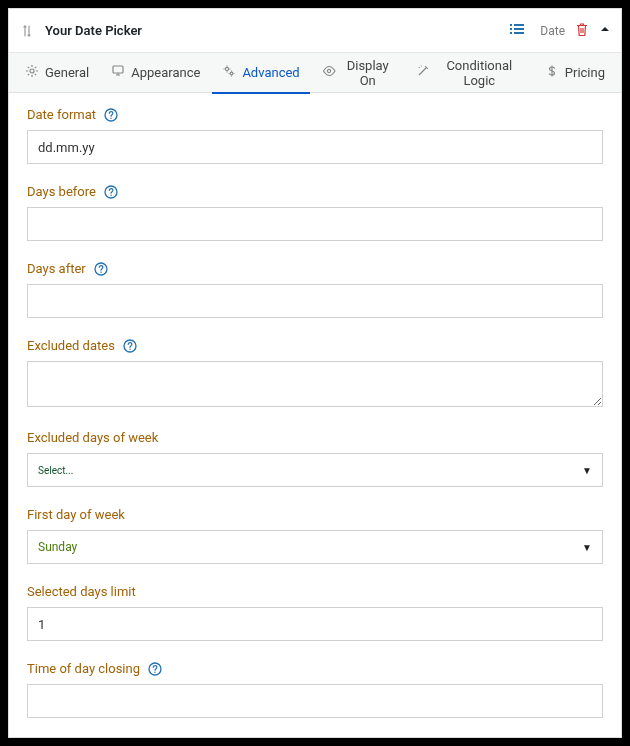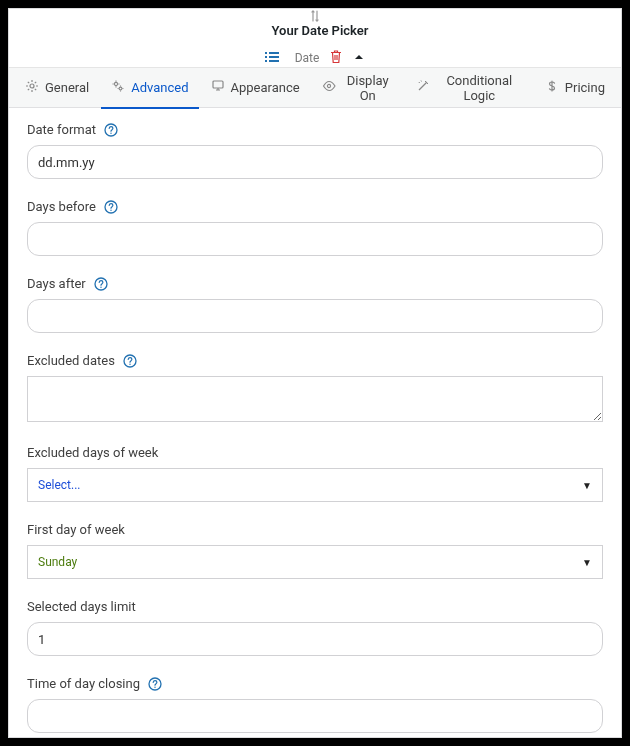--- a/index.html
+++ b/index.html
@@ -19,24 +19,23 @@
   .panel {
     width: 614px;
     height: 730px;
     background: #fff;
     border: 1px solid #dcdcde;
     overflow: hidden;
   }
   .header {
     display: flex;
     align-items: center;
-    height: 59px;
+    height: 44px;
     padding: 0 10px;
     border-bottom: 1px solid #e5e5e5;
-    flex-direction: column;
   }
   .drag-icon { width: 16px; display:flex; justify-content:center; color:#999; }
   .header-title {
     margin-left: 10px;
     font-size: 13px;
     font-weight: 600;
     color: #1d2327;
     flex: 1;
   }
   .header-right { display: flex; align-items: center; gap: 10px; }
@@ -84,46 +83,46 @@
     padding: 14px 18px 20px 18px;
   }
   .field {
     margin-bottom: 20px;
   }
   .field-label {
     display: flex;
     align-items: center;
     gap: 8px;
     font-size: 13px;
-    color: #404040;
+    color: #a16207;
     margin-bottom: 8px;
   }
   .help-icon {
     width: 14px; height: 14px; color: #2271b1; cursor: pointer;
   }
   .text-input, .textarea, .select {
     width: 100%;
     border: 1px solid #d1d1d4;
     background: #fff;
     font-size: 13px;
     color: #333;
     padding: 7px 10px;
     font-family: inherit;
     outline: none;
   }
-  .text-input { height: 34px; border-radius: 12px; }
+  .text-input { height: 34px; }
   .textarea { height: 46px; resize: both; }
   .select {
     height: 34px;
     display: flex;
     align-items: center;
     justify-content: space-between;
     cursor: pointer;
   }
-  .select .placeholder { color: #1d4ed8; font-size: 12px; }
+  .select .placeholder { color: #14532d; font-size: 10px; }
   .select .value { color: #4d7c0f; font-size: 12px; }
   .select .caret { font-size: 10px; color: #222; }
 </style>
 </head>
 <body>
 
 <div class="outer">
   <div class="panel">
 
     <div class="header">
@@ -173,44 +172,44 @@
         <span class="ticon">
           <svg width="14" height="14" viewBox="0 0 14 14">
               <circle cx="7" cy="7" r="2" fill="none" stroke="#888" stroke-width="1.2"></circle>
               <g stroke="#888" stroke-width="1.2">
                 <path d="M7 1v2M7 11v2M1 7h2M11 7h2M2.8 2.8l1.4 1.4M9.8 9.8l1.4 1.4M11.2 2.8L9.8 4.2M4.2 9.8l-1.4 1.4"></path>
               </g>
             </svg>
         </span>
         <span>General</span>
       </div>
+      <div class="tab">
+        <span class="ticon">
+          <svg width="14" height="14" viewBox="0 0 14 14">
+              <rect x="2" y="2" width="10" height="7" rx="1" fill="none" stroke="#888" stroke-width="1.2"></rect>
+              <path d="M5 11h4M7 9v2" stroke="#888" stroke-width="1.2"></path>
+            </svg>
+        </span>
+        <span>Appearance</span>
+      </div>
       <div class="tab active">
         <span class="ticon">
           <svg width="14" height="14" viewBox="0 0 14 14">
               <circle cx="5" cy="5" r="1.6" fill="none" stroke="#888" stroke-width="1.1"></circle>
               <circle cx="9.5" cy="9.5" r="1.4" fill="none" stroke="#888" stroke-width="1.1"></circle>
               <g stroke="#888" stroke-width="1.1">
                 <path d="M5 1.5v1.2M5 7.3v1.2M1.5 5h1.2M7.3 5h1.2M9.5 6.6v1M9.5 11.4v1M6.6 9.5h1M11.4 9.5h1"></path>
               </g>
             </svg>
         </span>
         <span>Advanced</span>
       </div>
       <div class="tab">
         <span class="ticon">
           <svg width="14" height="14" viewBox="0 0 14 14">
-              <rect x="2" y="2" width="10" height="7" rx="1" fill="none" stroke="#888" stroke-width="1.2"></rect>
-              <path d="M5 11h4M7 9v2" stroke="#888" stroke-width="1.2"></path>
-            </svg>
-        </span>
-        <span>Appearance</span>
-      </div>
-      <div class="tab">
-        <span class="ticon">
-          <svg width="14" height="14" viewBox="0 0 14 14">
               <path d="M1.5 7c1.8-3 4-4.5 5.5-4.5S11.2 4 13 7c-1.8 3-4 4.5-5.5 4.5S3.3 10 1.5 7z" fill="none" stroke="#888" stroke-width="1.1"></path>
               <circle cx="7" cy="7" r="1.6" fill="none" stroke="#888" stroke-width="1.1"></circle>
             </svg>
         </span>
         <span>Display On</span>
       </div>
       <div class="tab">
         <span class="ticon">
           <svg width="14" height="14" viewBox="0 0 14 14">
               <path d="M3 11l8-8" stroke="#888" stroke-width="1.2"></path>

